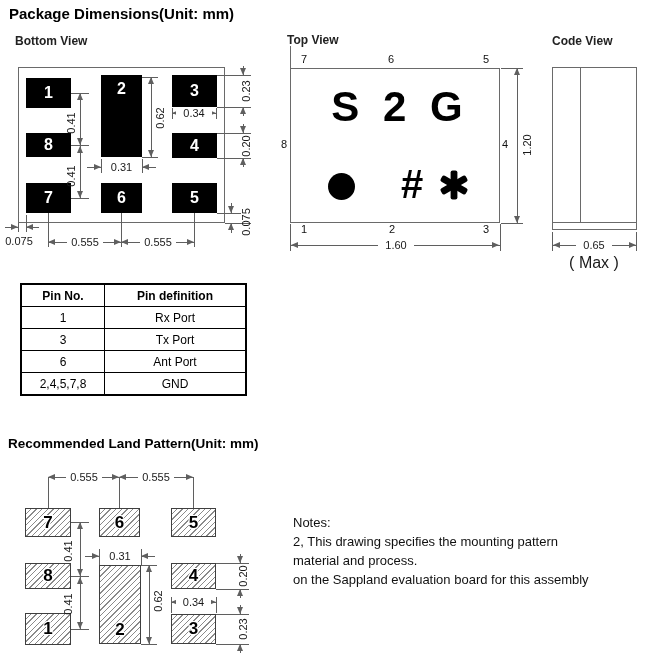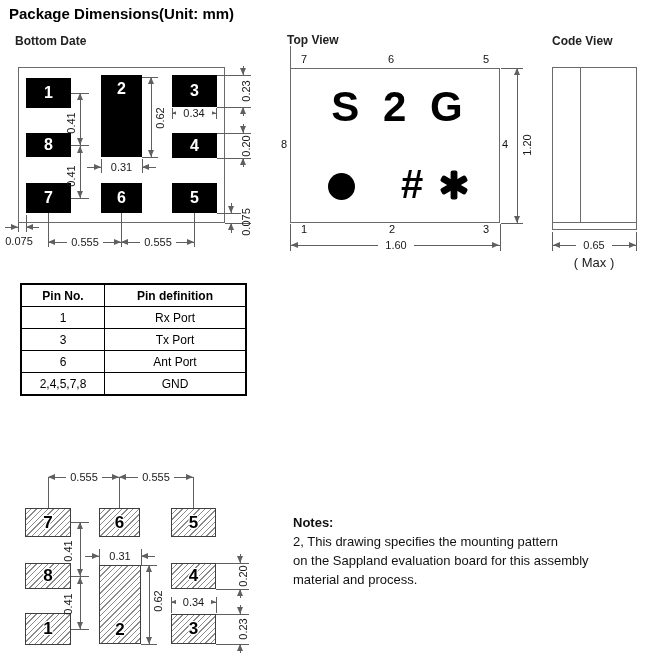--- a/index.html
+++ b/index.html
@@ -30,29 +30,29 @@
   .h1{position:absolute;font-size:15px;font-weight:bold;color:#000;}
   .h2{position:absolute;font-size:12px;font-weight:bold;color:#222;}
   .h2b{position:absolute;font-size:13.5px;font-weight:bold;color:#000;}
   
   table.dt{position:absolute;border-collapse:collapse;table-layout:fixed;font-size:12px;color:#000;
            border:2px solid #000;background:#fff;}
   table.dt th,table.dt td{border:1px solid #000;height:21px;text-align:center;vertical-align:middle;
            overflow:hidden;padding:0 2px;}
   table.dt th{font-weight:bold;}
   .notes{position:absolute;font-size:13px;color:#111;line-height:19px;}
-  .notes .nh{font-weight:bold;}
+  .notes .nh{font-weight:normal;}
 </style>
 </head>
 <body>
 
 <div id="canvas">
 
   <div class="h1" style="left:9px;top:5px;">Package Dimensions(Unit: mm)</div>
-  <div class="h2" style="left:15px;top:34px;">Bottom Date</div>
+  <div class="h2" style="left:15px;top:34px;">Bottom View</div>
   <div class="h2" style="left:287px;top:33px;">Top View</div>
   <div class="h2" style="left:552px;top:34px;">Code View</div>
 
   <div class="outline" style="left:18px;top:67px;width:207px;height:156px;"></div>
   <div class="padk" style="left:26px;top:78px;width:45px;height:30px;">
       <span>1</span>
     </div>
   <div class="padk" style="left:101px;top:75px;width:41px;height:82px;align-items:flex-start;padding-top:5px;box-sizing:border-box;">
       <span>2</span>
     </div>
@@ -189,21 +189,21 @@
 
   <div class="outline" style="left:552px;top:67px;width:85px;height:163px;"></div>
   <div class="vl" style="left:580px;top:67px;height:155px;background:#6a6a6a;"></div>
   <div class="hl" style="left:552px;top:222px;width:85px;background:#6a6a6a;"></div>
   <div class="vl" style="left:552px;top:232px;height:19px;"></div>
   <div class="vl" style="left:636px;top:232px;height:19px;"></div>
   <div class="hl" style="left:552px;top:245px;width:85px;"></div>
   <div class="aL" style="left:553px;top:242px;"></div>
   <div class="aR" style="left:629px;top:242px;"></div>
   <div class="ht" style="left:576px;top:239px;width:36px;">0.65</div>
-  <div class="abs" style="left:566px;top:256px;width:56px;height:13px;font-size:13px;display:flex;align-items:center;justify-content:center;color:#1a1a1a;">( Max )</div>
+  <div class="abs" style="left:566px;top:256px;width:56px;height:13px;font-size:16px;display:flex;align-items:center;justify-content:center;color:#1a1a1a;">( Max )</div>
 
   <table class="dt" style="left:20px;top:283px;width:214px;">
     <tbody>
         <tr>
       <th style="width:78px;">Pin No.</th>
       <th style="width:136px;margin-top:43px;">Pin definition</th>
     </tr>
     <tr>
           <td>1</td>
           <td>Rx Port</td>
@@ -217,20 +217,21 @@
           <td>Ant Port</td>
         </tr>
     <tr>
           <td>2,4,5,7,8</td>
           <td>GND</td>
         </tr>
   </tbody>
     </table>
 
 
+  <div class="h2b" style="left:8px;top:436px;">Recommended Land Pattern(Unit: mm)</div>
 
   <div class="lpad" style="left:25px;top:508px;width:46px;height:29px;">
       <span>7</span>
     </div>
   <div class="lpad" style="left:99px;top:508px;width:41px;height:29px;">
       <span>6</span>
     </div>
   <div class="lpad" style="left:171px;top:508px;width:45px;height:29px;">
       <span>5</span>
     </div>
@@ -306,17 +307,17 @@
   <div class="hl" style="left:216px;top:644px;width:33px;"></div>
   <div class="vl" style="left:240px;top:605px;height:9px;"></div>
   <div class="vl" style="left:240px;top:644px;height:9px;"></div>
   <div class="aD" style="left:237px;top:607px;"></div>
   <div class="aU" style="left:237px;top:644px;"></div>
   <div class="vt" style="left:223px;top:622px;">0.23</div>
 
   <div class="notes" style="left:293px;top:513px;width:345px;">
     <div class="nh">Notes:</div>
     <div>2, This drawing specifies the mounting pattern</div>
+    <div>material and process.</div>
     <div>on the Sappland evaluation board for this assembly</div>
-    <div>material and process.</div>
   </div>
 
 </div>
 
 </body></html>

